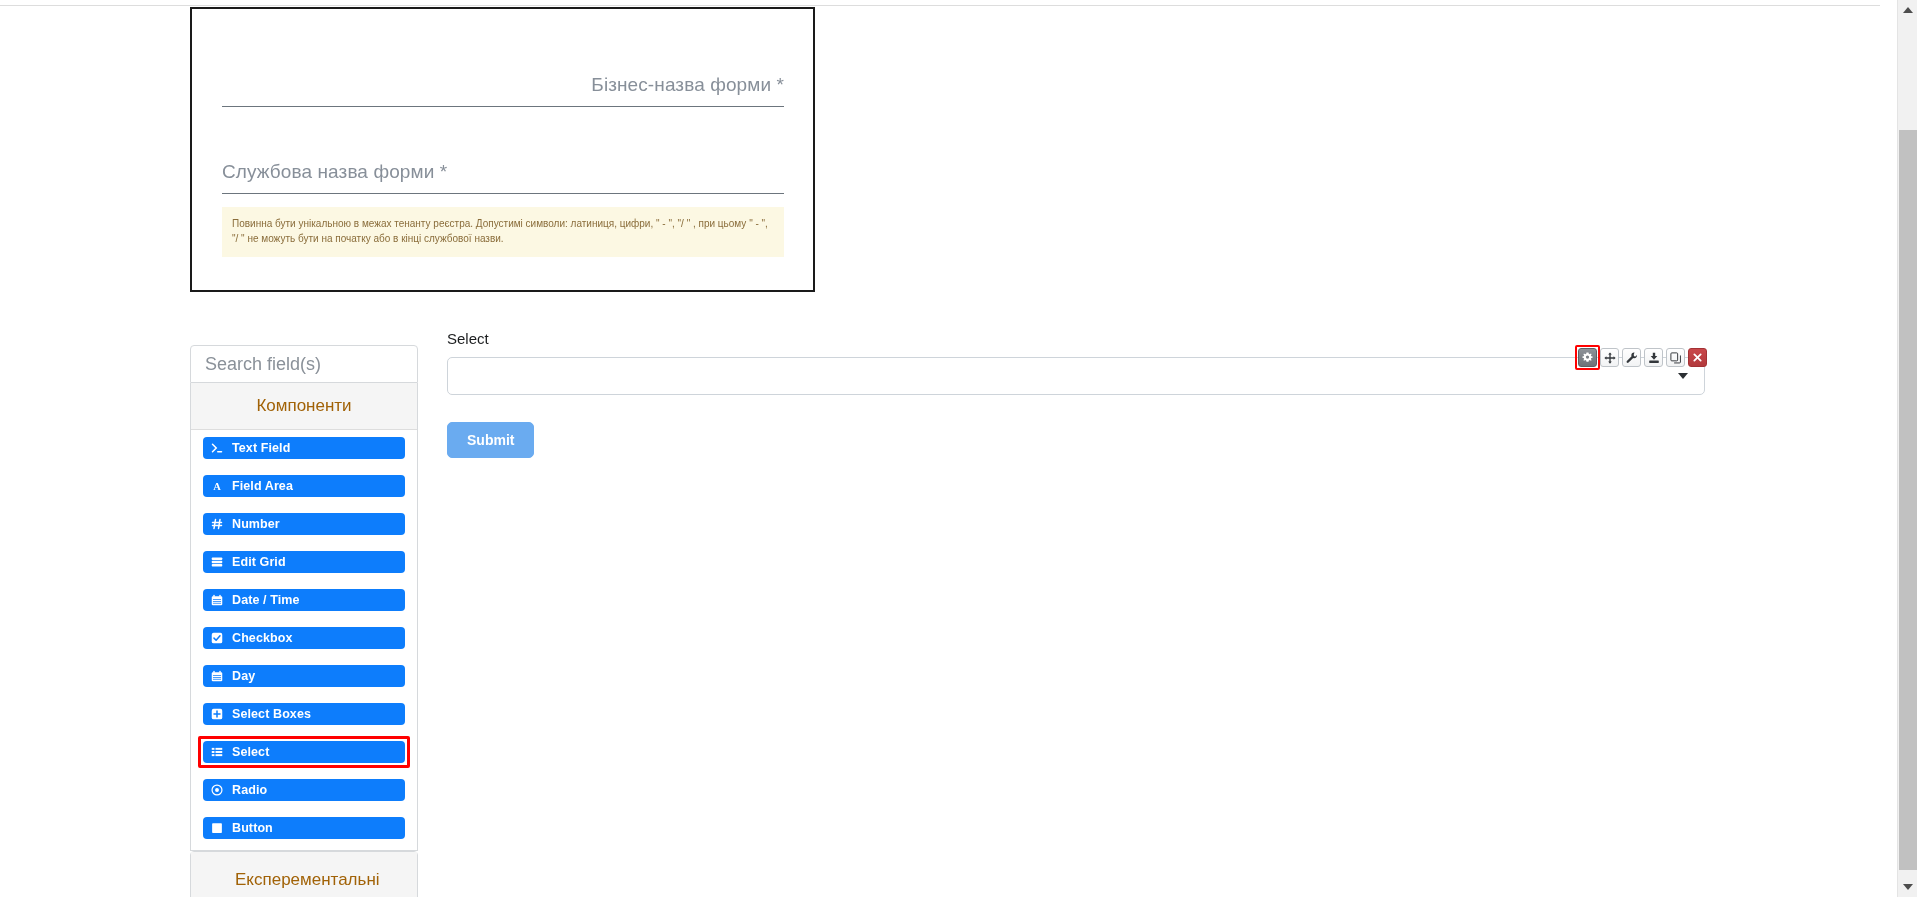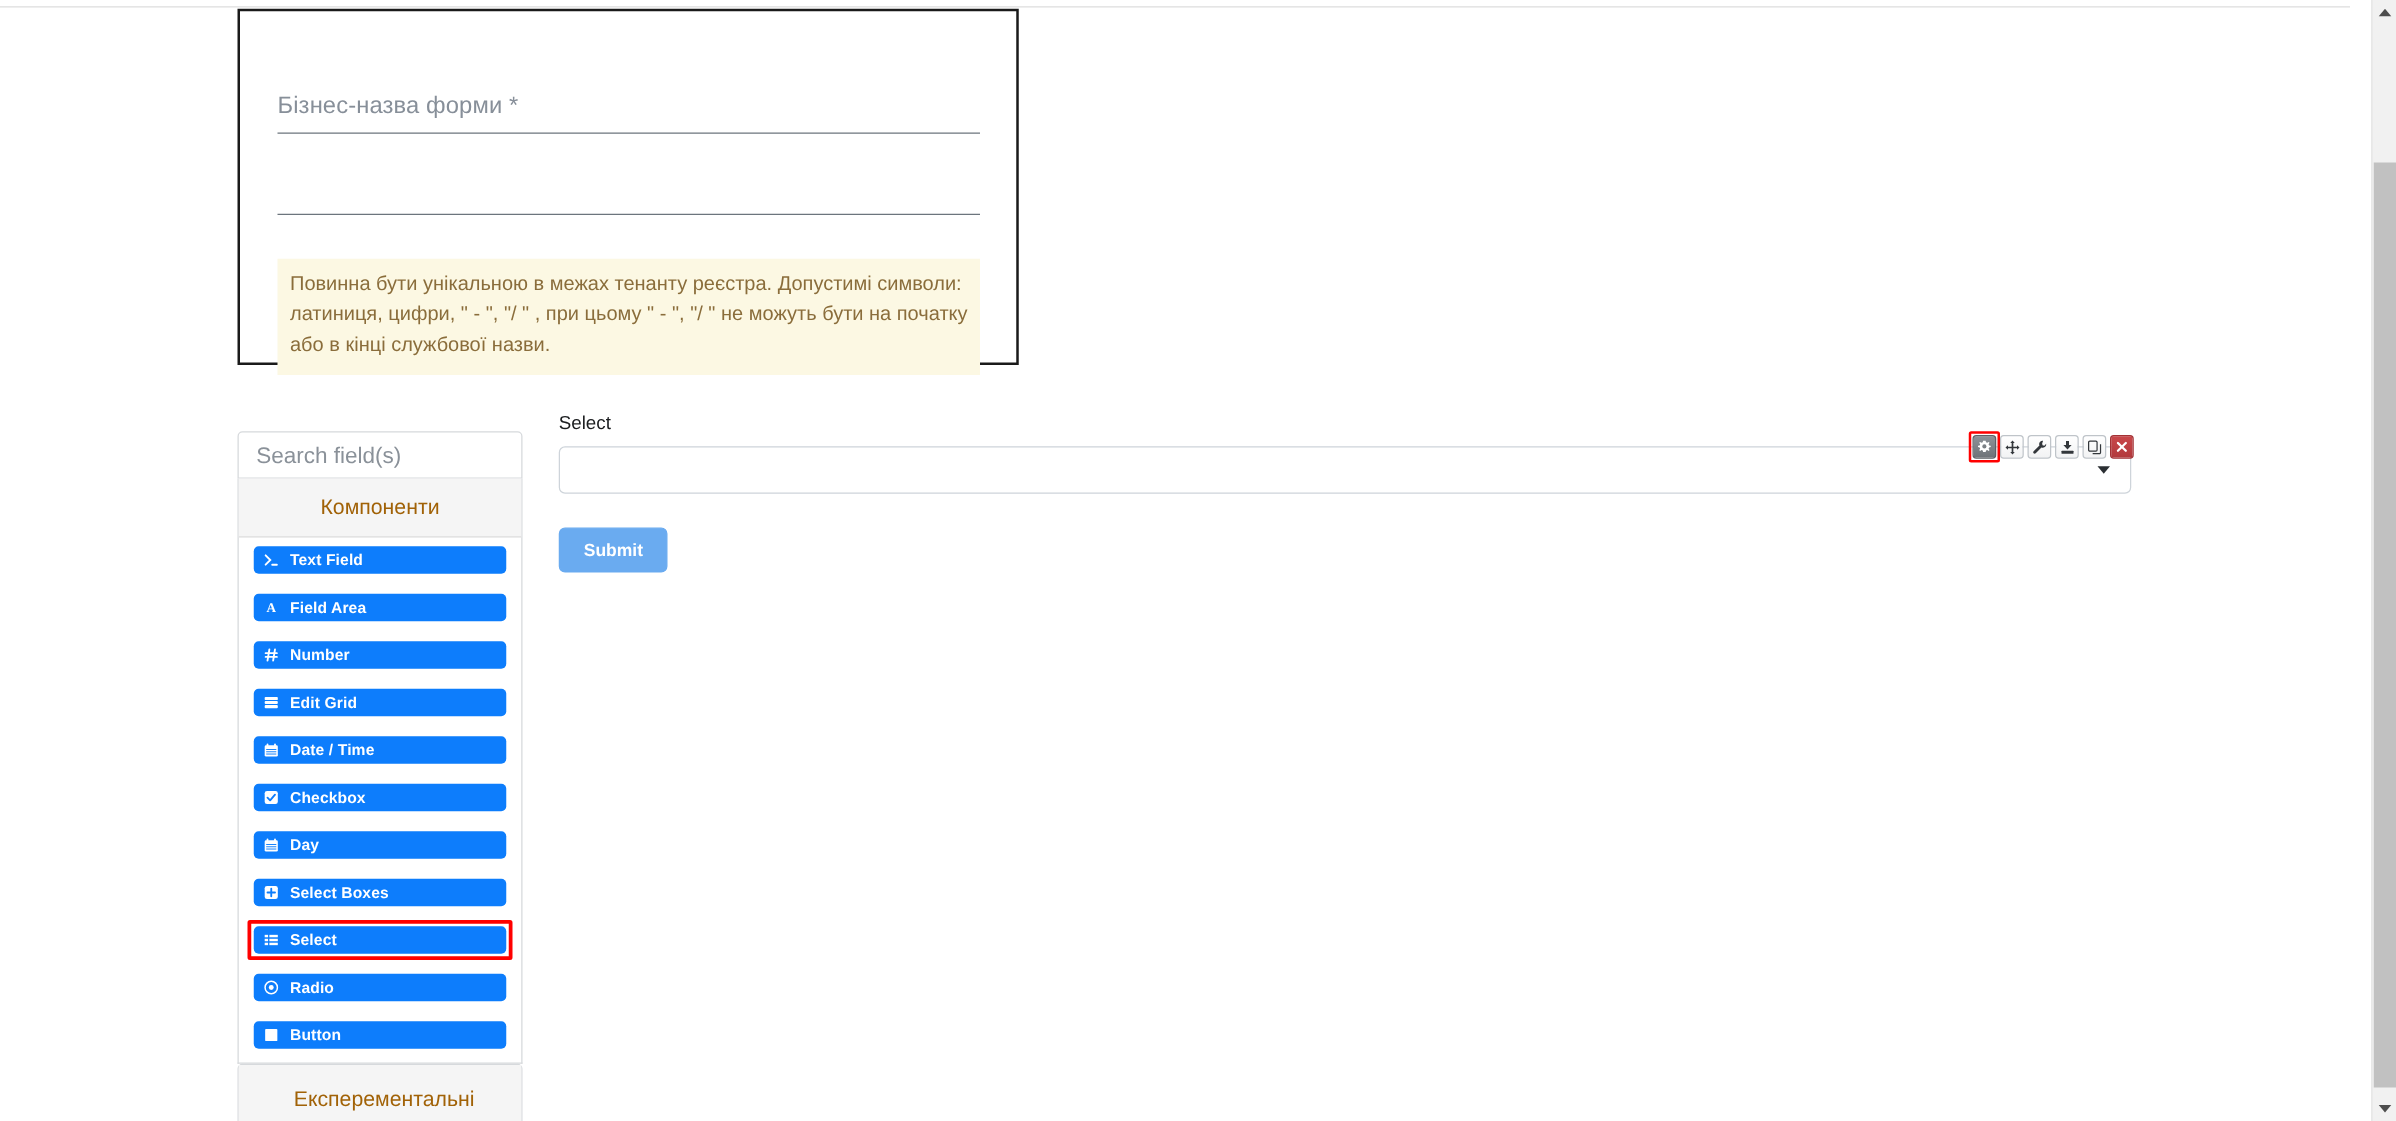--- a/index.html
+++ b/index.html
@@ -50,21 +50,21 @@
     background: #6c757d;
     width: 100%;
   }
 
   .hint-box {
     position: absolute;
     left: 30px; top: 198px;
     width: 562px;
     background: #fcf8e3;
     padding: 9px 10px 11px 10px;
-    font-size: 16px;
+    font-size: 10px;
     line-height: 1.52;
     color: #8a6d3b;
   }
 
   
   .builder-sidebar {
     position: absolute;
     left: 190px; top: 345px;
     width: 228px;
   }
@@ -270,26 +270,27 @@
 </style>
 </head>
 <body>
 
 <div id="page">
 
   <div class="top-rule"></div>
 
   <div class="form-card">
 
-    <div class="field-block" style="top:65px;">
+    <div class="field-block" style="top:65px;text-align:right;">
       <div class="float-label">Бізнес-назва форми *</div>
       <div class="field-underline"></div>
     </div>
 
     <div class="field-block" style="top:152px;">
+      <div class="float-label">Службова назва форми *</div>
       <div class="field-underline"></div>
     </div>
 
     <div class="hint-box">Повинна бути унікальною в межах тенанту реєстра. Допустимі символи: латиниця, цифри, " - ", "/ " , при цьому  " - ", "/ " не можуть бути на початку або в кінці службової назви.</div>
   </div>
 
   <div class="builder-sidebar">
 
     <div class="search-wrap">
       <input type="text" placeholder="Search field(s)" style="">

